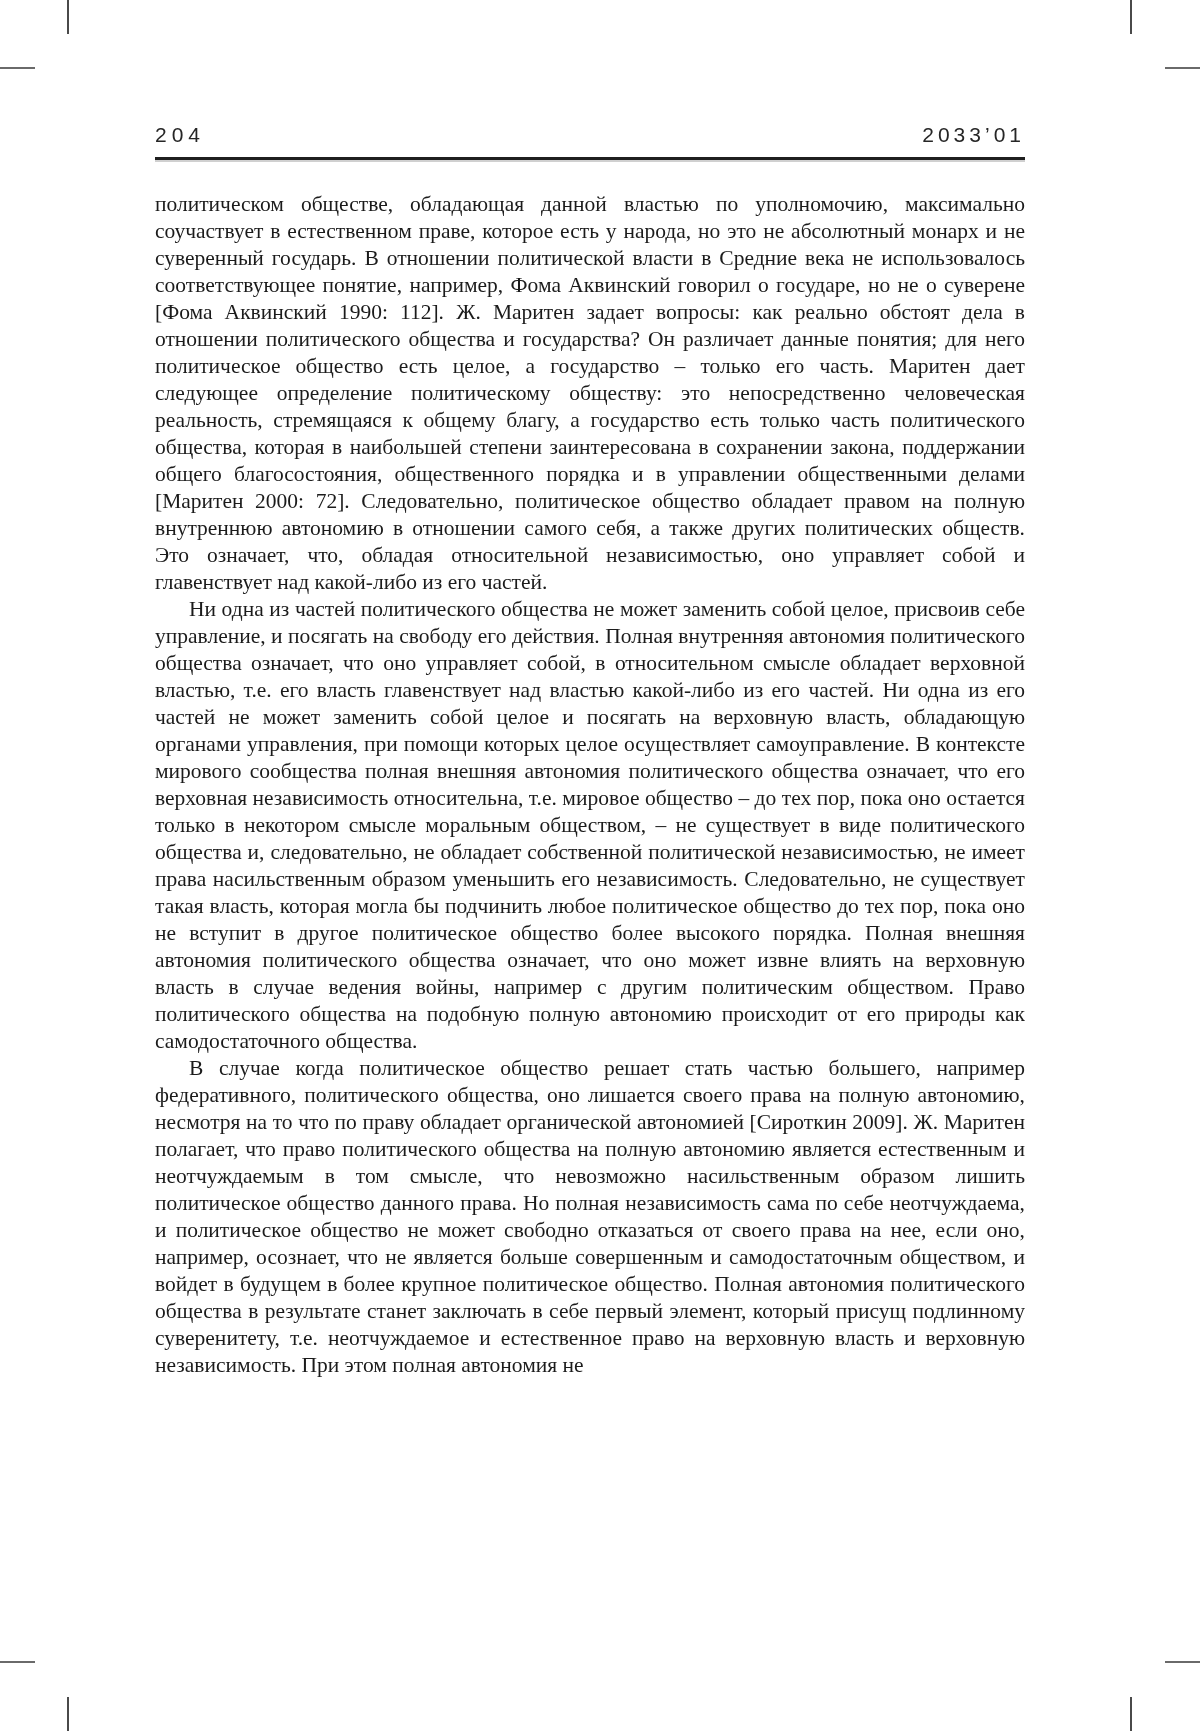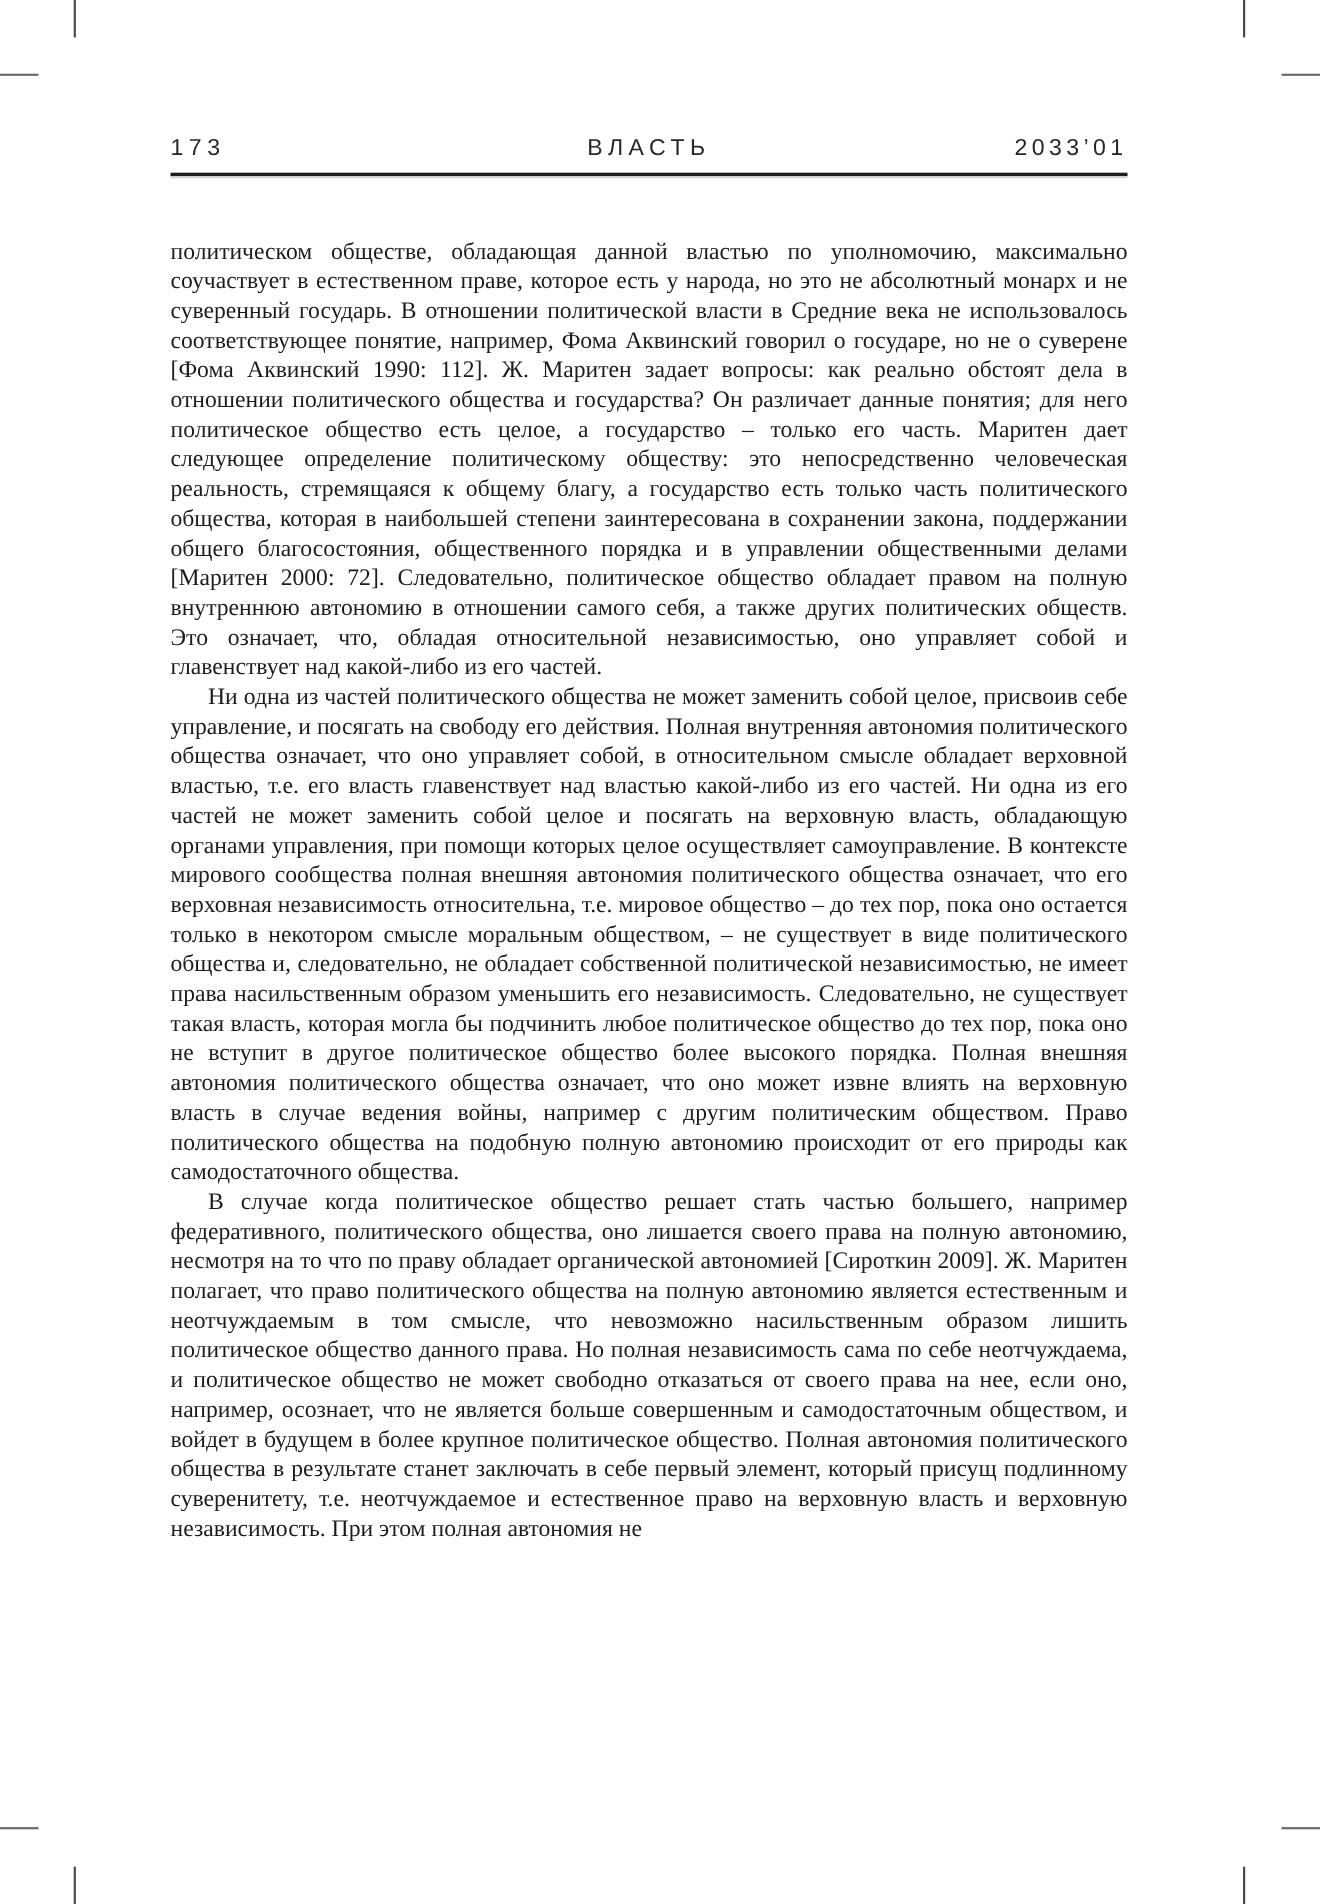--- a/index.html
+++ b/index.html
@@ -60,21 +60,21 @@
   .running-head .right { text-align: right; letter-spacing: 4px; }
 
   .head-rule {
     height: 3px;
     background: #1f1f1f;
     margin-top: 9px;
     box-shadow: 0 2px 0 rgba(120,120,120,0.35);
   }
 
   .body-text {
-    margin-top: 55px;
+    margin-top: 31px;
     font-size: 21.5px;
     line-height: 27px;
     color: #1b1b1b;
     text-align: justify;
     hyphens: auto;
     -webkit-hyphens: auto;
   }
   .body-text p {
     margin: 0;
     padding: 0;
@@ -93,22 +93,21 @@
   <div class="crop-mark cm-v cm-tr-v"></div>
   <div class="crop-mark cm-h cm-tr-h"></div>
   <div class="crop-mark cm-h cm-bl-h"></div>
   <div class="crop-mark cm-v cm-bl-v"></div>
   <div class="crop-mark cm-h cm-br-h"></div>
   <div class="crop-mark cm-v cm-br-v"></div>
 
   <div class="content">
 
     <div class="running-head">
-      <span class="left">173</span>
-      <span class="mid">ВЛАСТЬ</span>
+      <span class="left">204</span>
       <span class="right">2033’01</span>
     </div>
 
     <div class="head-rule"></div>
 
     <div class="body-text">
       <p>политическом обществе, обладающая данной властью по уполномочию, максимально соучаствует в естественном праве, которое есть у народа, но это не абсолютный монарх и не суверенный государь. В отношении политической власти в Средние века не использовалось соответствующее понятие, например, Фома Аквинский говорил о государе, но не о суверене [Фома Аквинский 1990: 112]. Ж. Маритен задает вопросы: как реально обстоят дела в отношении политического общества и государства? Он различает данные понятия; для него политическое общество есть целое, а государство – только его часть. Маритен дает следующее определение политическому обществу: это непосредственно человеческая реальность, стремящаяся к общему благу, а государство есть только часть политического общества, которая в наибольшей степени заинтересована в сохранении закона, поддержании общего благосостояния, общественного порядка и в управлении общественными делами [Маритен 2000: 72]. Следовательно, политическое общество обладает правом на полную внутреннюю автономию в отношении самого себя, а также других политических обществ. Это означает, что, обладая относительной независимостью, оно управляет собой и главенствует над какой-либо из его частей.</p>
       <p class="indented">Ни одна из частей политического общества не может заменить собой целое, присвоив себе управление, и посягать на свободу его действия. Полная внутренняя автономия политического общества означает, что оно управляет собой, в относительном смысле обладает верховной властью, т.е. его власть главенствует над властью какой-либо из его частей. Ни одна из его частей не может заменить собой целое и посягать на верховную власть, обладающую органами управления, при помощи которых целое осуществляет самоуправление. В контексте мирового сообщества полная внешняя автономия политического общества означает, что его верховная независимость относительна, т.е. мировое общество – до тех пор, пока оно остается только в некотором смысле моральным обществом, – не существует в виде политического общества и, следовательно, не обладает собственной политической независимостью, не имеет права насильственным образом уменьшить его независимость. Следовательно, не существует такая власть, которая могла бы подчинить любое политическое общество до тех пор, пока оно не вступит в другое политическое общество более высокого порядка. Полная внешняя автономия политического общества означает, что оно может извне влиять на верховную власть в случае ведения войны, например с другим политическим обществом. Право политического общества на подобную полную автономию происходит от его природы как самодостаточного общества.</p>
       <p class="indented">В случае когда политическое общество решает стать частью большего, например федеративного, политического общества, оно лишается своего права на полную автономию, несмотря на то что по праву обладает органической автономией [Сироткин 2009]. Ж. Маритен полагает, что право политического общества на полную автономию является естественным и неотчуждаемым в том смысле, что невозможно насильственным образом лишить политическое общество данного права. Но полная независимость сама по себе неотчуждаема, и политическое общество не может свободно отказаться от своего права на нее, если оно, например, осознает, что не является больше совершенным и самодостаточным обществом, и войдет в будущем в более крупное политическое общество. Полная автономия политического общества в результате станет заключать в себе первый элемент, который присущ подлинному суверенитету, т.е. неотчуждаемое и естественное право на верховную власть и верховную независимость. При этом полная автономия не</p>
     </div>

